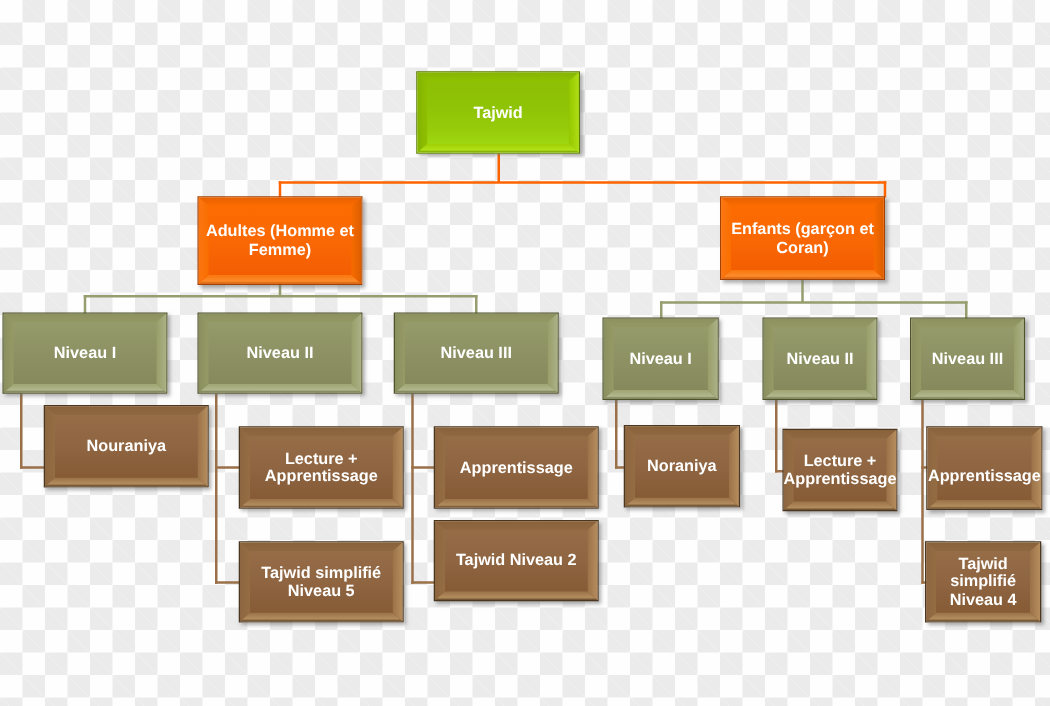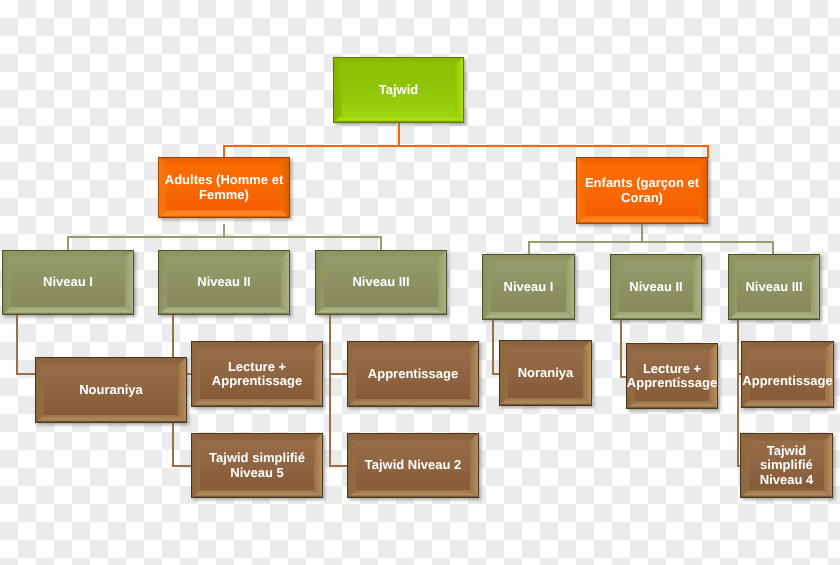--- a/index.html
+++ b/index.html
@@ -104,21 +104,21 @@
         <div class="face"></div>
         <div class="bvwrap">
           <div class="bv t"></div>
           <div class="bv b"></div>
           <div class="bv l"></div>
           <div class="bv r"></div>
         </div>
       </div>
     <div class="lbl">Tajwid</div>
   </div>
-  <div class="node k-branch" style="left:158px;top:157px;width:132px;height:61px">
+  <div class="node k-branch" style="left:158px;top:157px;width:132px;height:71px">
     <div class="rim">
         <div class="face"></div>
         <div class="bvwrap">
           <div class="bv t"></div>
           <div class="bv b"></div>
           <div class="bv l"></div>
           <div class="bv r"></div>
         </div>
       </div>
     <div class="lbl">Adultes (Homme et Femme)</div>
@@ -200,21 +200,21 @@
         <div class="face"></div>
         <div class="bvwrap">
           <div class="bv t"></div>
           <div class="bv b"></div>
           <div class="bv l"></div>
           <div class="bv r"></div>
         </div>
       </div>
     <div class="lbl">Niveau III</div>
   </div>
-  <div class="node k-course" style="left:35px;top:357px;width:152px;height:66px">
+  <div class="node k-course" style="left:35px;top:324px;width:132px;height:66px">
     <div class="rim">
         <div class="face"></div>
         <div class="bvwrap">
           <div class="bv t"></div>
           <div class="bv b"></div>
           <div class="bv l"></div>
           <div class="bv r"></div>
         </div>
       </div>
     <div class="lbl">Nouraniya</div>
@@ -250,21 +250,21 @@
         <div class="face"></div>
         <div class="bvwrap">
           <div class="bv t"></div>
           <div class="bv b"></div>
           <div class="bv l"></div>
           <div class="bv r"></div>
         </div>
       </div>
     <div class="lbl">Apprentissage</div>
   </div>
-  <div class="node k-course" style="left:347px;top:433px;width:132px;height:65px">
+  <div class="node k-course" style="left:347px;top:416px;width:132px;height:65px">
     <div class="rim">
         <div class="face"></div>
         <div class="bvwrap">
           <div class="bv t"></div>
           <div class="bv b"></div>
           <div class="bv l"></div>
           <div class="bv r"></div>
         </div>
       </div>
     <div class="lbl">Tajwid Niveau 2</div>

